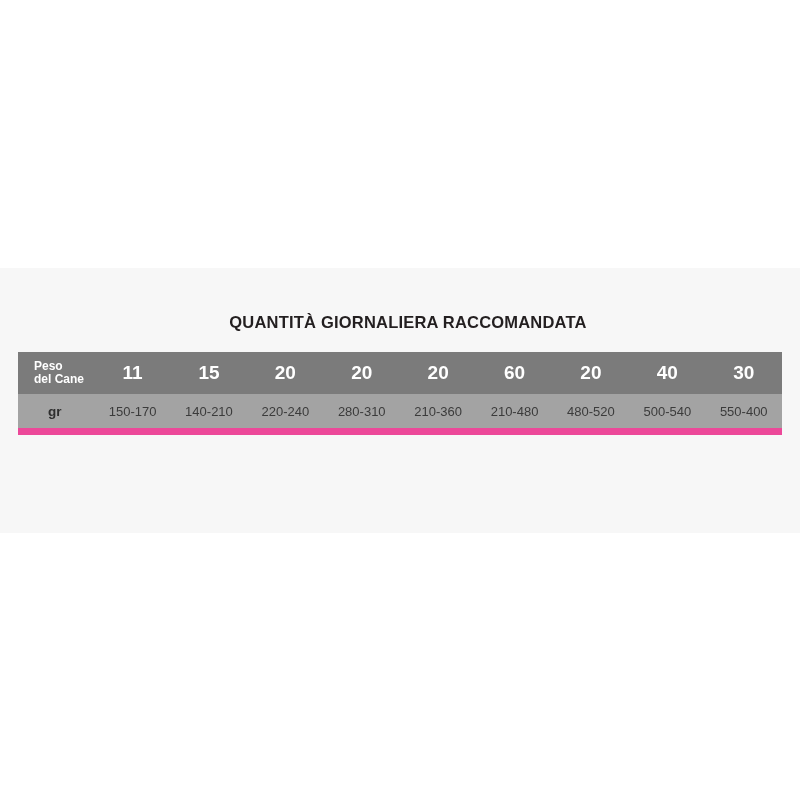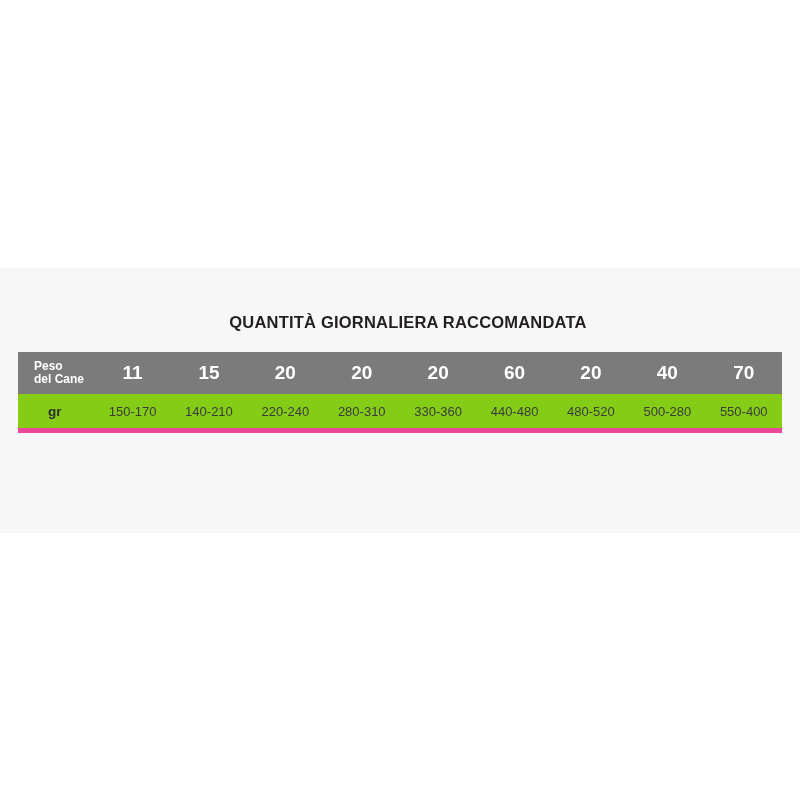--- a/index.html
+++ b/index.html
@@ -70,28 +70,28 @@
     font-size: 12px;
     line-height: 1.12;
   }
   table.qty thead th.first .l1,
   table.qty thead th.first .l2 {
     display: block;
     white-space: nowrap;
   }
   
   table.qty tbody td {
-    background: #84cc16;
+    background: #a3a3a3;
     color: #3b3b3b;
     font-size: 13px;
     text-align: center;
     height: 34px;
     vertical-align: middle;
     padding: 0;
-    border-bottom: 5px solid #ec4899;
+    border-bottom: 7px solid #ec4899;
   }
   table.qty tbody td.first {
     text-align: left;
     padding-left: 30px;
     font-weight: bold;
     color: #2e2e2e;
     font-size: 13.5px;
   }
 </style>
 </head>
@@ -112,33 +112,33 @@
             <span class="l2">del Cane</span>
           </th>
           <th>11</th>
           <th>15</th>
           <th>20</th>
           <th>20</th>
           <th>20</th>
           <th>60</th>
           <th>20</th>
           <th>40</th>
-          <th>70</th>
+          <th>30</th>
         </tr>
       </thead>
       <tbody>
         <tr>
           <td class="first">gr</td>
           <td>150-170</td>
           <td>140-210</td>
           <td>220-240</td>
           <td>280-310</td>
-          <td>330-360</td>
-          <td>440-480</td>
+          <td>210-360</td>
+          <td>210-480</td>
           <td>480-520</td>
-          <td>500-280</td>
+          <td>500-540</td>
           <td>550-400</td>
         </tr>
       </tbody>
     </table>
   </div>
 
 </div>
 
 </body></html>

